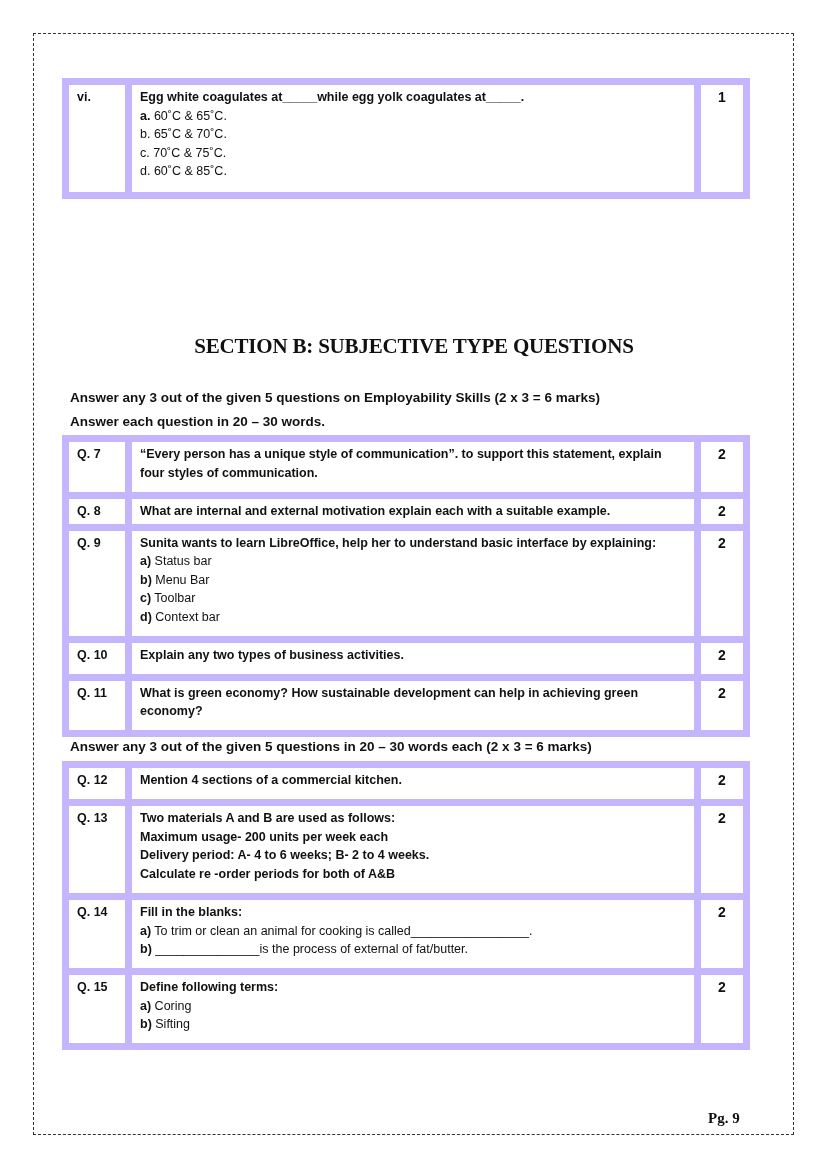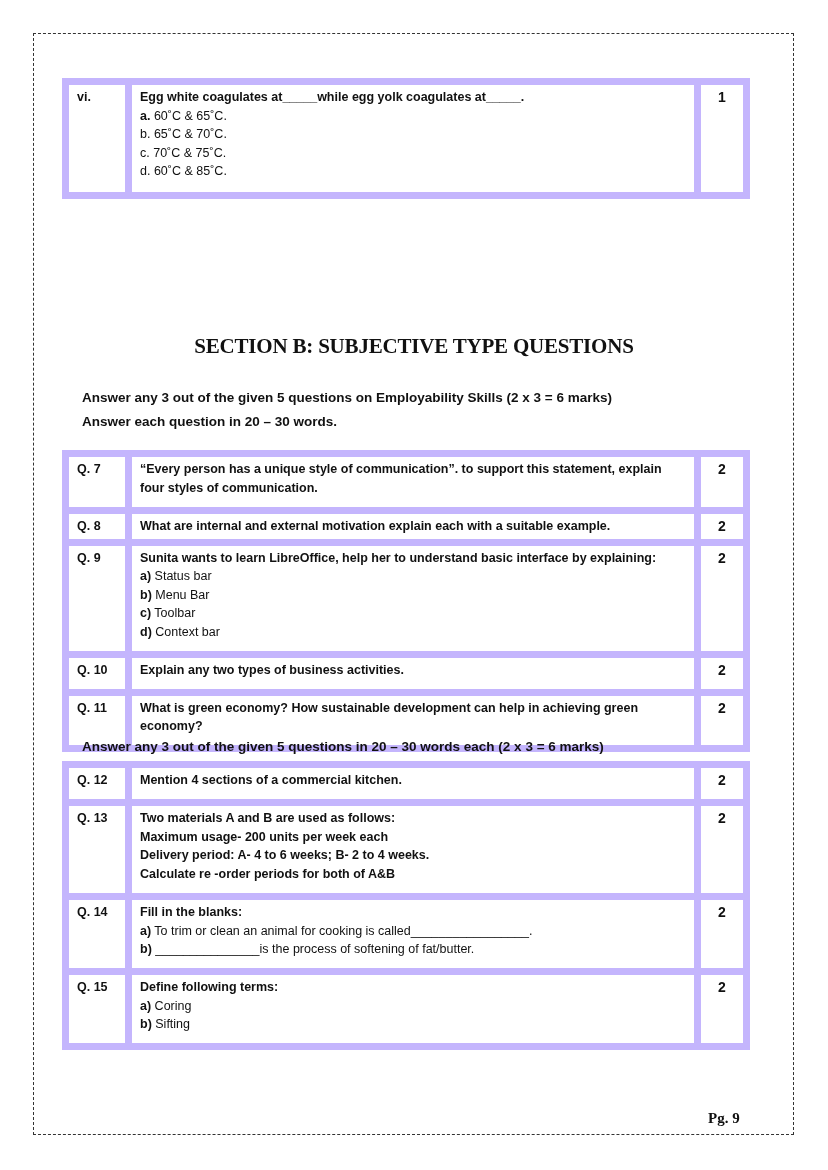--- a/index.html
+++ b/index.html
@@ -6,21 +6,21 @@
   body { width:828px; height:1170px; position:relative; font-family:"Liberation Sans", sans-serif; color:#111; }
   .page-border { position:absolute; left:33px; top:33px; width:761px; height:1102px; border:1px dashed #333; box-sizing:border-box; }
   table.q { position:absolute; left:62px; width:688px; border-collapse:collapse; font-size:12.5px; }
   table.q td { border:7px solid #c4b5fd; vertical-align:top; padding:3px 8px; line-height:18.5px; }
   td.num { width:40px; font-weight:bold; }
   td.marks { width:26px; text-align:center; font-weight:bold; font-size:14px; padding-top:6px; }
   .qtext { font-weight:bold; }
   .opt { font-weight:normal; }
   .opt b { font-weight:bold; }
   .section-title { position:absolute; left:0; width:828px; top:334px; text-align:center; font-family:"Liberation Serif", serif; font-weight:bold; font-size:21px; letter-spacing:-0.2px; }
-  .instr { position:absolute; left:82px; font-weight:bold; font-size:13.5px; }
+  .instr { position:absolute; left:70px; font-weight:bold; font-size:13.5px; }
   .pg { position:absolute; left:708px; top:1110px; font-family:"Liberation Serif", serif; font-weight:bold; font-size:15px; }
 </style>
 </head>
 <body>
 
 <div class="page-border"></div>
 
 <table class="q" style="top:78px;">
   <tbody>
       <tr style="height:114px;">
@@ -35,21 +35,21 @@
     <td class="marks">1</td>
   </tr>
 </tbody>
   </table>
 
 <div class="section-title">SECTION B: SUBJECTIVE TYPE QUESTIONS</div>
 
 <div class="instr" style="top:390px;">Answer any 3 out of the given 5 questions on Employability Skills (2 x 3 = 6 marks)</div>
 <div class="instr" style="top:414px;">Answer each question in 20 – 30 words.</div>
 
-<table class="q" style="top:450px;">
+<table class="q" style="top:435px;">
   <tbody>
       <tr style="height:57px;">
     <td class="num">Q. 7</td>
     <td class="qtext">“Every person has a unique style of communication”. to support this statement, explain four styles of communication.</td>
     <td class="marks">2</td>
   </tr>
   <tr style="height:22px;">
     <td class="num">Q. 8</td>
     <td class="qtext">What are internal and external motivation explain each with a suitable example.</td>
     <td class="marks" style="padding-top:3px;">2</td>
@@ -95,21 +95,21 @@
       <div class="qtext">Delivery period: A- 4 to 6 weeks; B- 2 to 4 weeks.</div>
       <div class="qtext">Calculate re -order periods for both of A&amp;B</div>
     </td>
     <td class="marks">2</td>
   </tr>
   <tr style="height:75px;">
     <td class="num">Q. 14</td>
     <td>
       <div class="qtext">Fill in the blanks:</div>
       <div class="opt"><b>a)</b><span> To trim or clean an animal for cooking is called_________________.</span></div>
-      <div class="opt"><b>b)</b><span> _______________is the process of softening of fat/butter.</span></div>
+      <div class="opt"><b>b)</b><span> _______________is the process of external of fat/butter.</span></div>
     </td>
     <td class="marks">2</td>
   </tr>
   <tr style="height:75px;">
     <td class="num">Q. 15</td>
     <td>
       <div class="qtext">Define following terms:</div>
       <div class="opt"><b>a)</b><span> Coring</span></div>
       <div class="opt"><b>b)</b><span> Sifting</span></div>
     </td>

